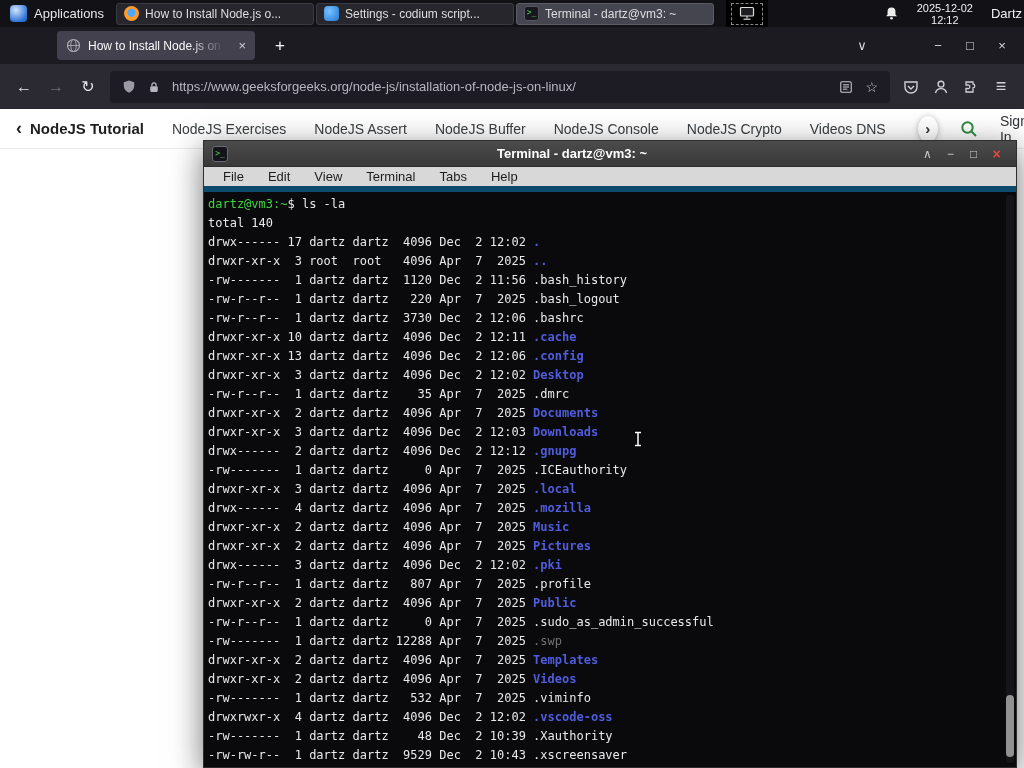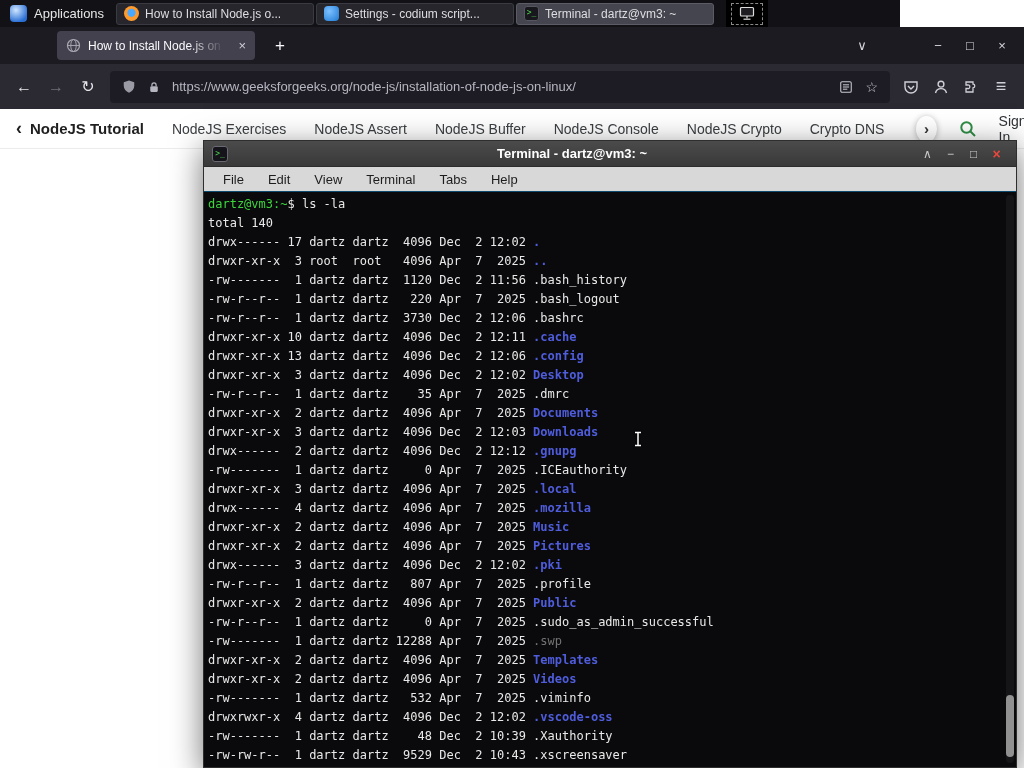--- a/index.html
+++ b/index.html
@@ -1,21 +1,21 @@
 <!DOCTYPE html>
 <html><head>
 <meta charset="utf-8">
 <style>
   * { margin:0; padding:0; box-sizing:border-box; }
   html,body { width:1024px; height:768px; overflow:hidden; background:#fff;
     font-family:"Liberation Sans", sans-serif; }
   .screen { position:relative; width:1024px; height:768px; overflow:hidden; }
 
   
-  .panel { position:absolute; left:0; top:0; width:900px; height:27px; background:#111116;
+  .panel { position:absolute; left:0; top:0; width:1024px; height:27px; background:#111116;
     display:flex; align-items:center; z-index:30; color:#e6e6e6; font-size:13px; overflow:hidden; }
   .apps-btn { display:flex; align-items:center; gap:7px; padding:0 10px; height:100%; cursor:default; }
   .apps-icon { width:17px; height:17px; border-radius:4px;
     background:radial-gradient(circle at 35% 30%, #cfe6ff, #2a6fd4 75%); flex:none; }
   .win-btn { display:flex; align-items:center; gap:6px; width:198px; height:22px; margin-left:2px;
     padding:0 7px; background:#26262c; border:1px solid #3a3a42; border-radius:3px; }
   .win-btn.active { background:#45454f; border-color:#5c5c66; }
   .wtitle { white-space:nowrap; overflow:hidden; text-overflow:ellipsis; font-size:12px; color:#dedee2; }
   .ff-icon { width:15px; height:15px; border-radius:50%; flex:none;
     background:radial-gradient(circle at 50% 45%, #4aa8ff 0 33%, #ff9b2d 40% 70%, #e55b0c 100%); }
@@ -70,21 +70,21 @@
   .terminal { position:absolute; left:203px; top:140px; width:814px; height:628px; z-index:20;
     background:#0a0a0c; border:1px solid #2e2e2e; box-shadow:0 8px 30px rgba(0,0,0,.55); }
   .t-titlebar { height:26px; background:linear-gradient(#4b4b4b,#393939); display:flex;
     align-items:center; padding:0 8px; border-bottom:1px solid #2c2c2c; }
   .t-appicon { width:16px; height:16px; background:#14141a; border:1px solid #6a6a74; border-radius:3px;
     color:#4dd34d; font-size:8px; line-height:13px; text-align:center;
     font-family:"DejaVu Sans Mono", monospace; }
   .t-title { flex:1; text-align:center; color:#ffffff; font-size:13px; font-weight:bold; }
   .t-btn { width:23px; text-align:center; color:#c9c9c9; font-size:12px; }
   .t-btn.close { color:#e8483c; font-size:14px; font-weight:bold; }
-  .t-menubar { height:25px; background:#d8d8d8; border-bottom:1px solid #0c4a6e; display:flex;
+  .t-menubar { height:25px; background:#d8d8d8; border-bottom:6px solid #0c4a6e; display:flex;
     align-items:center; gap:24px; padding:0 19px; color:#1d1d1d; font-size:13px; }
   .t-body { position:absolute; left:0; right:0; top:51px; bottom:0; overflow:hidden;
     padding:3px 0 0 4px; font-family:"DejaVu Sans Mono", monospace; font-size:12px;
     line-height:19px; color:#e9e9e9; }
   .term-line { white-space:pre; }
   .t-green { color:#3cd63c; }
   .t-dir { color:#4f5ddd; font-weight:bold; }
   .t-dim { color:#737373; }
   .t-file { color:#e9e9e9; }
   .t-scrollbar { position:absolute; top:54px; right:2px; bottom:4px; width:8px; background:#151517; border-radius:4px; }
@@ -118,20 +118,33 @@
     <div class="tray">
       <span class="tray-cell">
         <svg width="16" height="15" viewBox="0 0 16 15">
           <rect x="1.5" y="1.5" width="13" height="8.5" rx="1" fill="#1d1d22" stroke="#dddddd" stroke-width="1.2"></rect>
           <line x1="8" y1="10" x2="8" y2="12.5" stroke="#dddddd" stroke-width="1.2"></line>
           <line x1="4.5" y1="13.2" x2="11.5" y2="13.2" stroke="#dddddd" stroke-width="1.2"></line>
         </svg>
       </span>
     </div>
 
+    <div class="right-cluster">
+      <span style="display:flex;">
+        <svg width="15" height="15" viewBox="0 0 16 16">
+          <path d="M8 1.5a4.2 4.2 0 0 0-4.2 4.2v3.4L2.2 11h11.6l-1.6-1.9V5.7A4.2 4.2 0 0 0 8 1.5z" fill="#ececec"></path>
+          <circle cx="8" cy="13" r="1.4" fill="#ececec"></circle>
+        </svg>
+      </span>
+      <div class="clock">
+        <div>2025-12-02</div>
+        <div>12:12</div>
+      </div>
+      <span class="user-label">Dartz</span>
+    </div>
   </div>
 
   <div class="browser">
 
     <div class="tabbar">
       <div class="tab">
         <svg width="15" height="15" viewBox="0 0 16 16">
           <circle cx="8" cy="8" r="6.4" fill="none" stroke="#a9a9b2" stroke-width="1.3"></circle>
           <ellipse cx="8" cy="8" rx="2.9" ry="6.4" fill="none" stroke="#a9a9b2" stroke-width="1"></ellipse>
           <line x1="1.6" y1="8" x2="14.4" y2="8" stroke="#a9a9b2" stroke-width="1"></line>
@@ -198,21 +211,21 @@
     </div>
 
     <div class="gfg">
       <span class="gfg-chev">‹</span>
       <span class="gfg-tutorial">NodeJS Tutorial</span>
       <span class="gfg-link">NodeJS Exercises</span>
       <span class="gfg-link">NodeJS Assert</span>
       <span class="gfg-link">NodeJS Buffer</span>
       <span class="gfg-link">NodeJS Console</span>
       <span class="gfg-link">NodeJS Crypto</span>
-      <span class="gfg-link">Crypto DNS</span>
+      <span class="gfg-link">Videos DNS</span>
       <span class="gfg-link truncated">Node</span>
       <div class="gfg-right">
         <span class="chev-circle">›</span>
         <span style="display:flex;">
           <svg width="18" height="18" viewBox="0 0 18 18">
             <circle cx="7.5" cy="7.5" r="5.2" fill="none" stroke="#2f8d46" stroke-width="2"></circle>
             <line x1="11.5" y1="11.5" x2="16" y2="16" stroke="#2f8d46" stroke-width="2"></line>
           </svg>
         </span>
         <span class="signin">Sign In</span>

